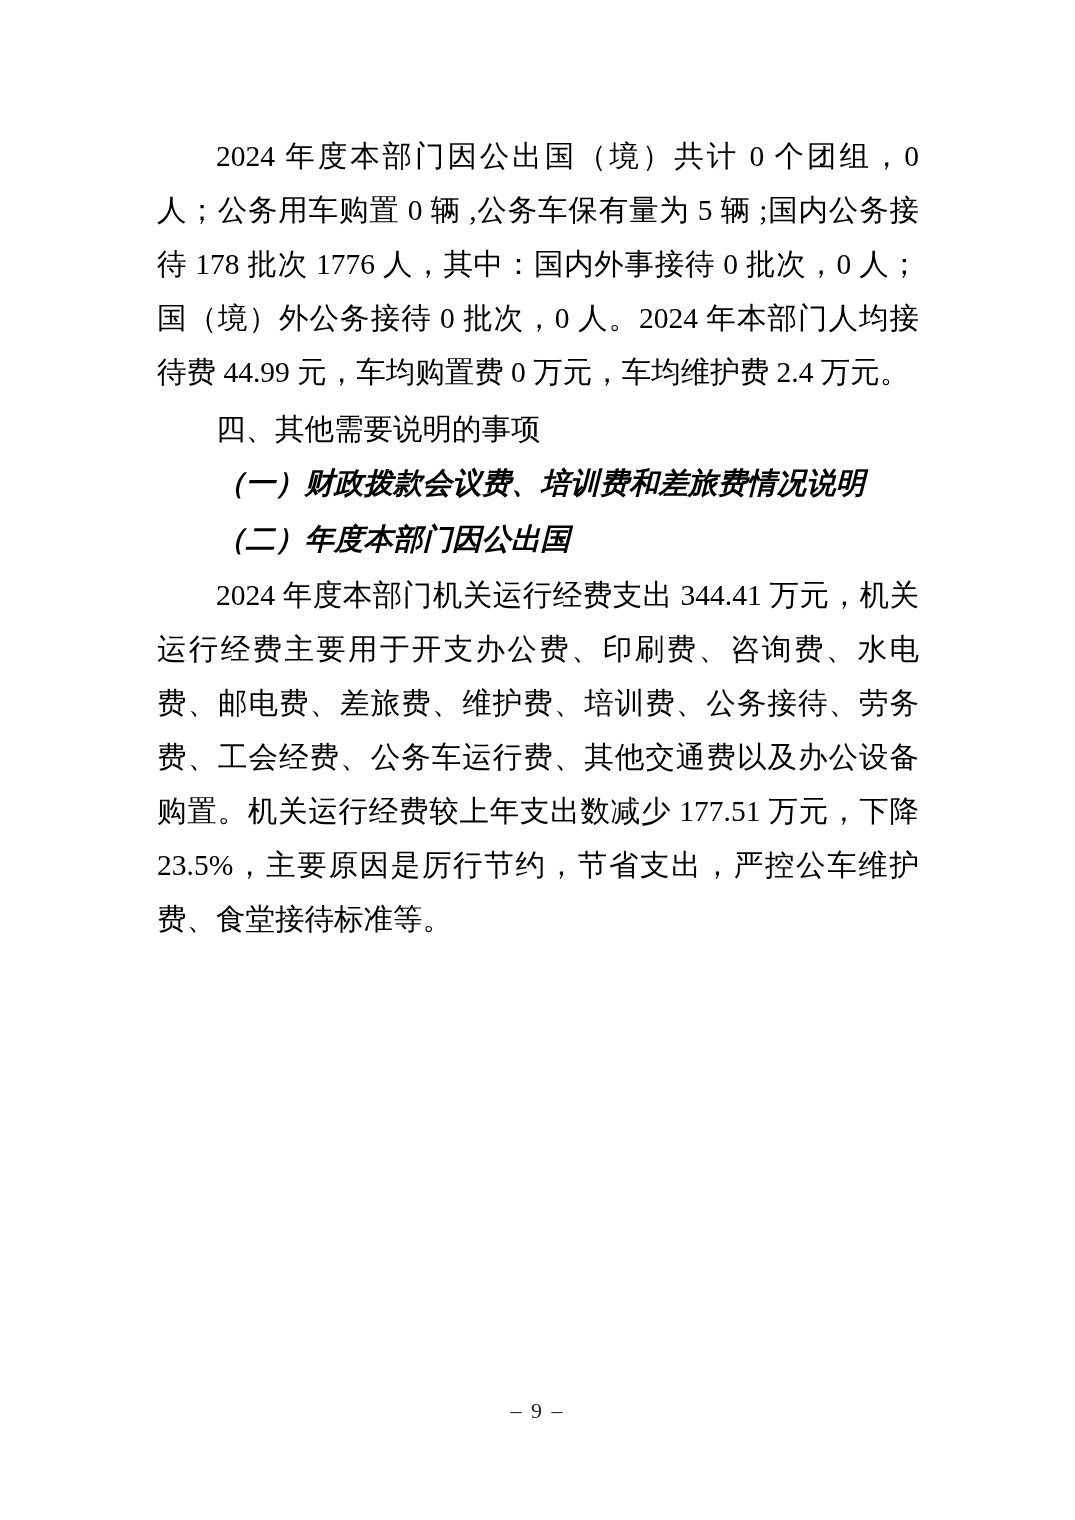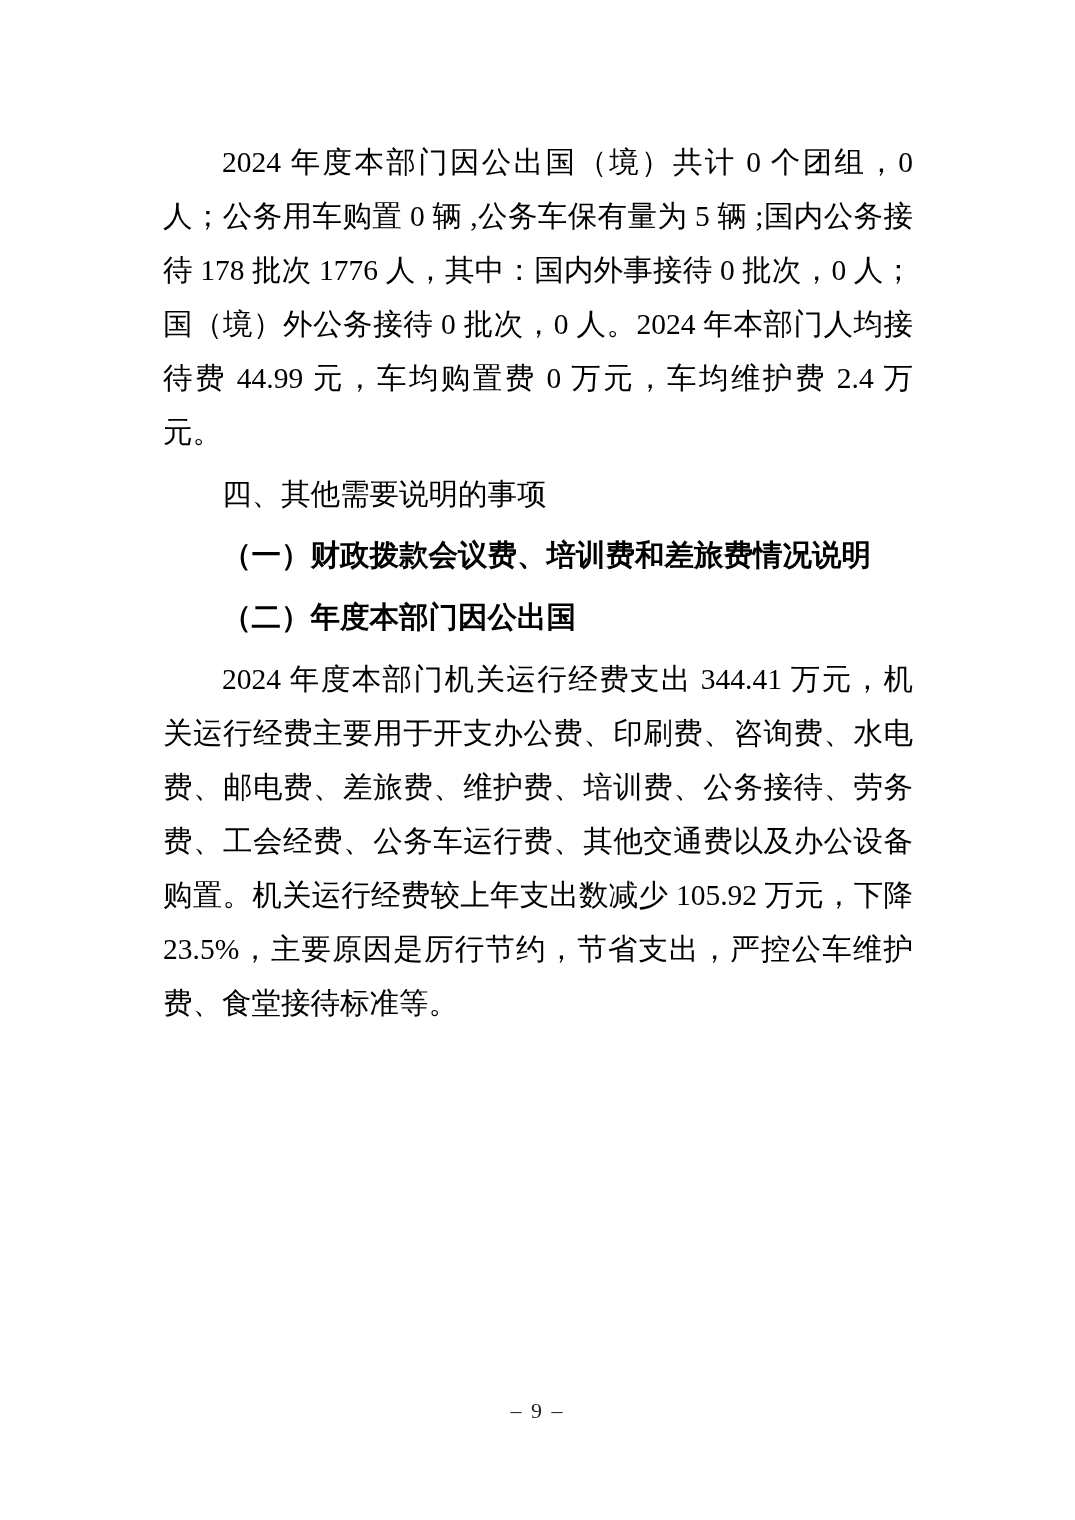--- a/index.html
+++ b/index.html
@@ -15,37 +15,38 @@
     overflow: hidden;
     color: #000000;
   }
   .content {
     position: absolute;
     left: 155px;
     top: 128px;
     width: 766px;
   }
   .content p {
-    margin: 8px;
+    margin: 2px;
     padding: 0;
     text-indent: 2em;
     text-align: justify;
     font-size: 29.5px;
     line-height: 53.9px;
     color: #000000;
   }
   .body-text {
     font-family: "Liberation Serif", "DejaVu Serif", serif;
   }
   .h-hei {
     font-family: "Liberation Sans", "DejaVu Sans", sans-serif;
     font-weight: 400;
   }
   .h-kai {
     font-family: "Liberation Serif", "DejaVu Serif", serif;
+    font-style: italic;
     font-weight: 600;
   }
   .footer {
     position: absolute;
     left: 0;
     right: 0;
     top: 1398px;
     text-align: center;
     font-family: "Liberation Serif", "DejaVu Serif", serif;
     font-size: 22px;
@@ -55,19 +56,19 @@
 </style>
 </head>
 <body>
 
 <div class="page">
   <div class="content">
     <p class="body-text">2024 年度本部门因公出国（境）共计 0 个团组，0 人；公务用车购置 0 辆 ,公务车保有量为 5 辆 ;国内公务接待 178 批次 1776 人，其中：国内外事接待 0 批次，0 人；国（境）外公务接待 0 批次，0 人。2024 年本部门人均接待费 44.99 元，车均购置费 0 万元，车均维护费 2.4 万元。</p>
     <p class="h-hei">四、其他需要说明的事项</p>
     <p class="h-kai">（一）财政拨款会议费、培训费和差旅费情况说明</p>
     <p class="h-kai">（二）年度本部门因公出国</p>
-    <p class="body-text">2024 年度本部门机关运行经费支出 344.41 万元，机关运行经费主要用于开支办公费、印刷费、咨询费、水电费、邮电费、差旅费、维护费、培训费、公务接待、劳务费、工会经费、公务车运行费、其他交通费以及办公设备购置。机关运行经费较上年支出数减少 105.92 万元，下降 23.5%，主要原因是厉行节约，节省支出，严控公车维护费、食堂接待标准等。</p>
+    <p class="body-text">2024 年度本部门机关运行经费支出 344.41 万元，机关运行经费主要用于开支办公费、印刷费、咨询费、水电费、邮电费、差旅费、维护费、培训费、公务接待、劳务费、工会经费、公务车运行费、其他交通费以及办公设备购置。机关运行经费较上年支出数减少 177.51 万元，下降 23.5%，主要原因是厉行节约，节省支出，严控公车维护费、食堂接待标准等。</p>
   </div>
 
   <div class="footer">
     <span>– 9 –</span>
   </div>
 </div>
 
 </body></html>

